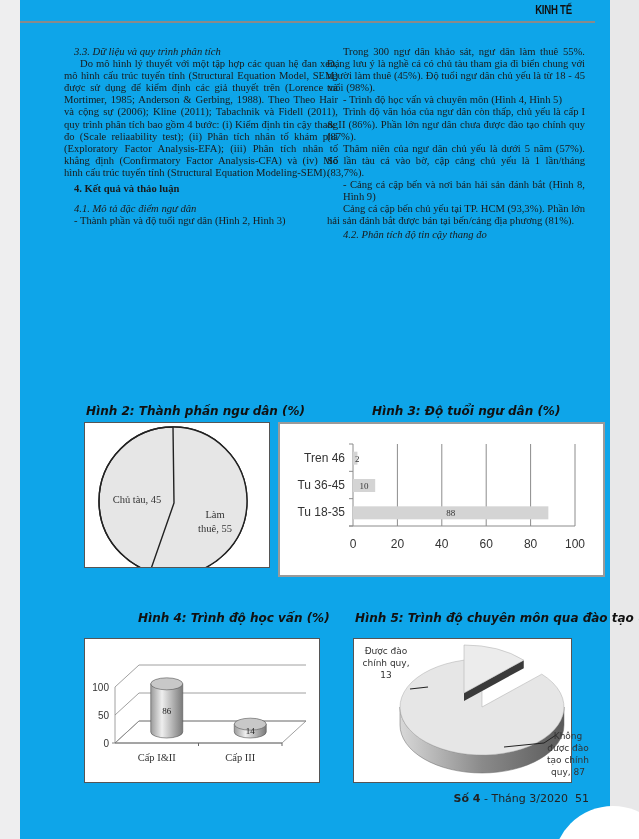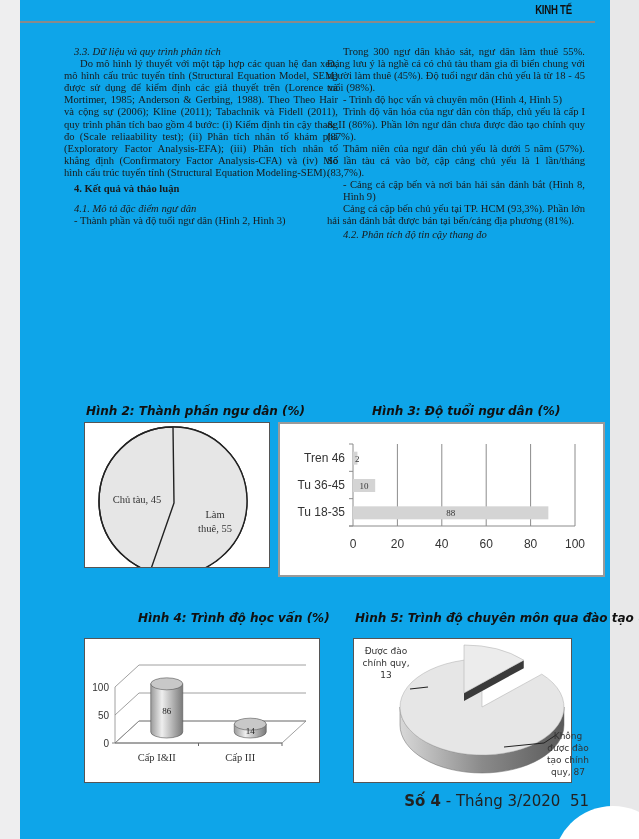--- a/index.html
+++ b/index.html
@@ -19,21 +19,21 @@
   .col .dash { text-indent: 0; padding-left: 16px; text-indent: 0; }
 
   .fig-title { position: absolute; font-family: "DejaVu Sans", sans-serif; font-weight: bold; font-style: italic; font-size: 12px; color: #111; white-space: nowrap; }
   .fig-box { position: absolute; background: #fff; border: 1px solid #555; box-sizing: border-box; }
   .fig-box.grey { border: 2px solid #9a9a9a; }
   .fig-box svg { position: absolute; left: 0; top: 0; }
   .svg-text-serif { font-family: "Liberation Serif", serif; }
   .svg-text-sans { font-family: "Liberation Sans", sans-serif; }
   .svg-text-dv { font-family: "DejaVu Sans", sans-serif; }
 
-  .footer { position: absolute; right: 50px; top: 792px; font-family: "DejaVu Sans", sans-serif; font-size: 15px; color: #222; white-space: nowrap; }
+  .footer { position: absolute; right: 50px; top: 792px; font-family: "DejaVu Sans", sans-serif; font-size: 11px; color: #222; white-space: nowrap; }
   .footer b { font-weight: bold; }
 </style>
 </head>
 <body>
 
 <div class="page">
   <div class="header-title">KINH TẾ</div>
   <div class="header-rule"></div>
 </div>
 <div class="right-strip"></div>

